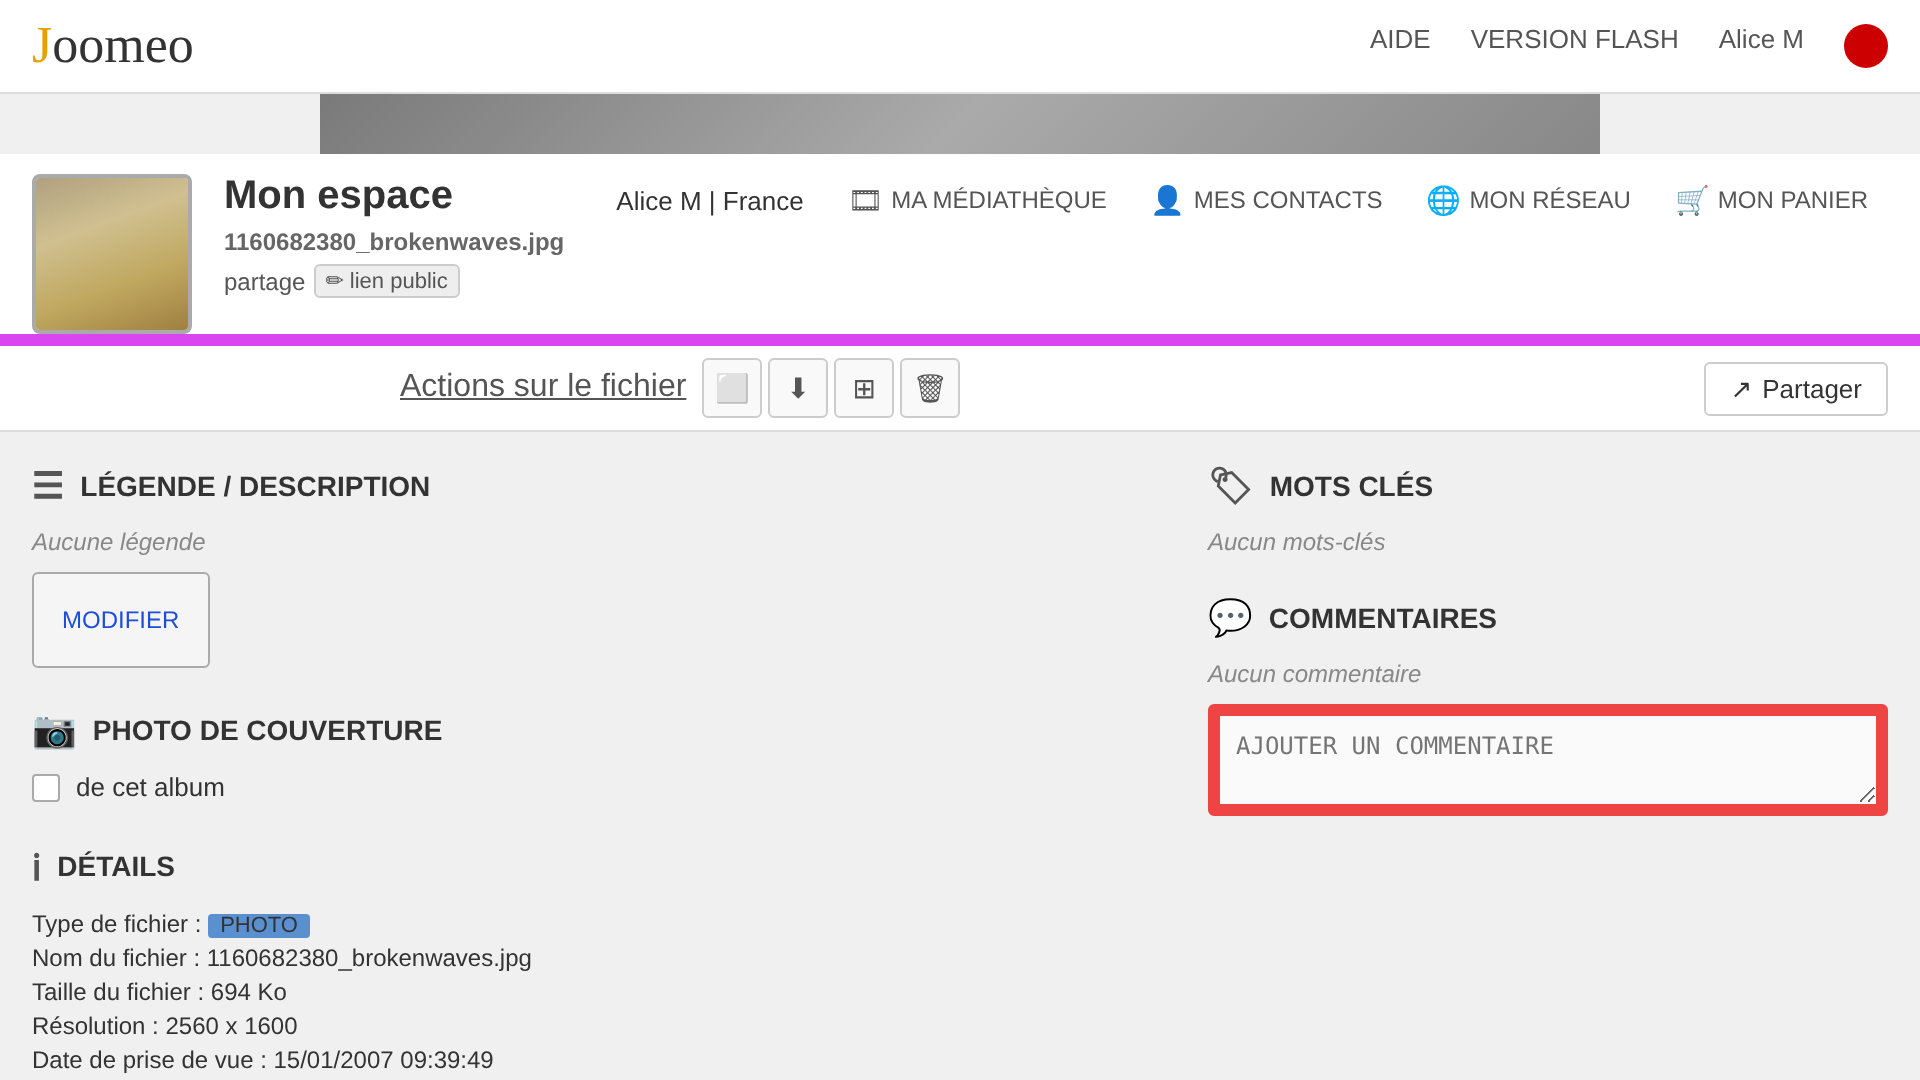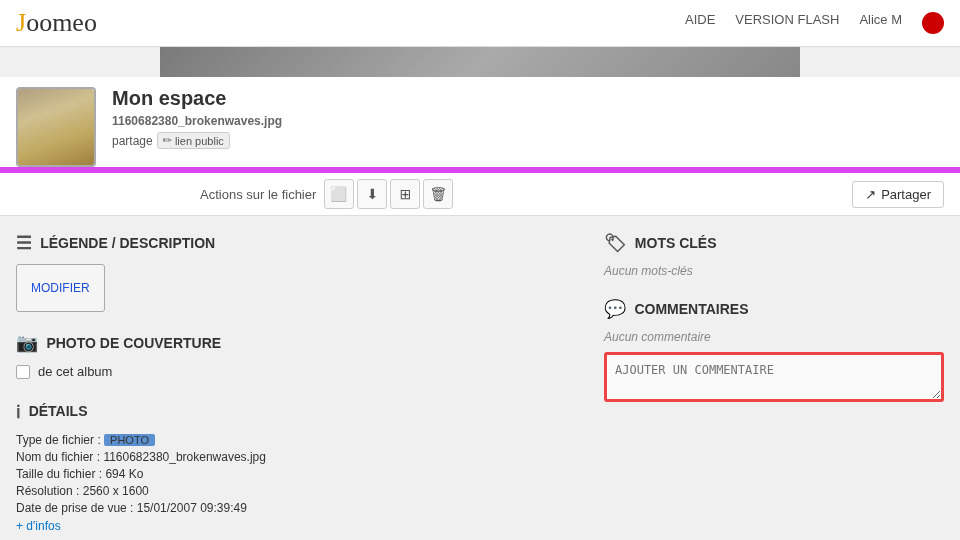--- a/index.html
+++ b/index.html
@@ -59,21 +59,21 @@
       font-size: 12px; color: #555; text-decoration: none;
     }
     .nav-icon { font-size: 14px; }
 
     
     #actions-bar {
       background: #fff; border-bottom: 1px solid #ddd;
       display: flex; align-items: center; justify-content: space-between;
       padding: 6px 16px 6px 200px;
     }
-    #actions-label { font-size: 13px; color: #555; margin-right: 8px; }
+    #actions-label { font-size: 16px; color: #555; margin-right: 8px; text-decoration: underline; }
     .action-icon-btn {
       width: 30px; height: 30px; border: 1px solid #ccc; background: #f9f9f9;
       display: inline-flex; align-items: center; justify-content: center;
       cursor: pointer; font-size: 14px; color: #555; margin-right: 3px; border-radius: 3px;
     }
     #partager-btn {
       display: flex; align-items: center; gap: 5px;
       padding: 5px 12px; background: #fff; border: 1px solid #ccc;
       cursor: pointer; font-size: 13px; color: #333; border-radius: 3px;
     }
@@ -104,21 +104,21 @@
     .radio-box { width: 14px; height: 14px; border: 1px solid #aaa; background: #fff; border-radius: 2px; }
 
     
     #details-section .detail-row { font-size: 12px; color: #444; margin-bottom: 3px; }
     #details-section .detail-row span { color: #333; }
     #photo-badge { background: #5a8fd0; color: #fff; font-size: 11px; padding: 0 6px; border-radius: 2px; display: inline-block; }
     #plus-dinfos { color: #0077cc; font-size: 12px; text-decoration: none; }
 
     
     #commentaire-input {
-      width: 100%; border: 3px solid #ef4444; padding: 8px;
+      width: 100%; border: 6px solid #ef4444; padding: 8px;
       font-size: 12px; color: #aaa; background: #fafafa;
       border-radius: 3px; resize: vertical; min-height: 38px;
     }
   </style>
 </head>
 <body>
 
 <div id="header">
   <div id="logo">
     <span id="logo-j" style="color: rgb(232, 160, 0); font-family: Georgia, serif; font-size: 26px;">J</span>
@@ -145,20 +145,39 @@
     </div>
     <div id="profile-partage">
       <span>partage</span>
       <div id="lien-public-badge">
         <span>✏</span>
         <span>lien public</span>
       </div>
     </div>
   </div>
 
+  <div id="nav-right">
+    <span id="user-name">Alice M | France</span>
+    <a href="#" class="nav-btn">
+      <span class="nav-icon">🎞</span>
+      <span>MA MÉDIATHÈQUE</span>
+    </a>
+    <a href="#" class="nav-btn">
+      <span class="nav-icon">👤</span>
+      <span>MES CONTACTS</span>
+    </a>
+    <a href="#" class="nav-btn">
+      <span class="nav-icon">🌐</span>
+      <span>MON RÉSEAU</span>
+    </a>
+    <a href="#" class="nav-btn">
+      <span class="nav-icon">🛒</span>
+      <span>MON PANIER</span>
+    </a>
+  </div>
 </div>
 
 <div id="actions-bar">
   <div style="display:flex;align-items:center;">
     <span id="actions-label">Actions sur le fichier</span>
     <button class="action-icon-btn" title="Plein écran">⬜</button>
     <button class="action-icon-btn" title="Télécharger">⬇</button>
     <button class="action-icon-btn" title="Grille">⊞</button>
     <button class="action-icon-btn" title="Supprimer">🗑</button>
   </div>
@@ -169,20 +188,21 @@
 </div>
 
 <div id="main">
   <div id="left-col">
 
     <div class="section">
       <div class="section-title">
         <span class="section-icon">☰</span>
         <span>LÉGENDE / DESCRIPTION</span>
       </div>
+      <div class="section-text">Aucune légende</div>
       <button id="modifier-btn">MODIFIER</button>
     </div>
 
     <div class="section">
       <div class="section-title">
         <span class="section-icon">📷</span>
         <span>PHOTO DE COUVERTURE</span>
       </div>
       <div class="radio-option">
         <div class="radio-box"></div>

